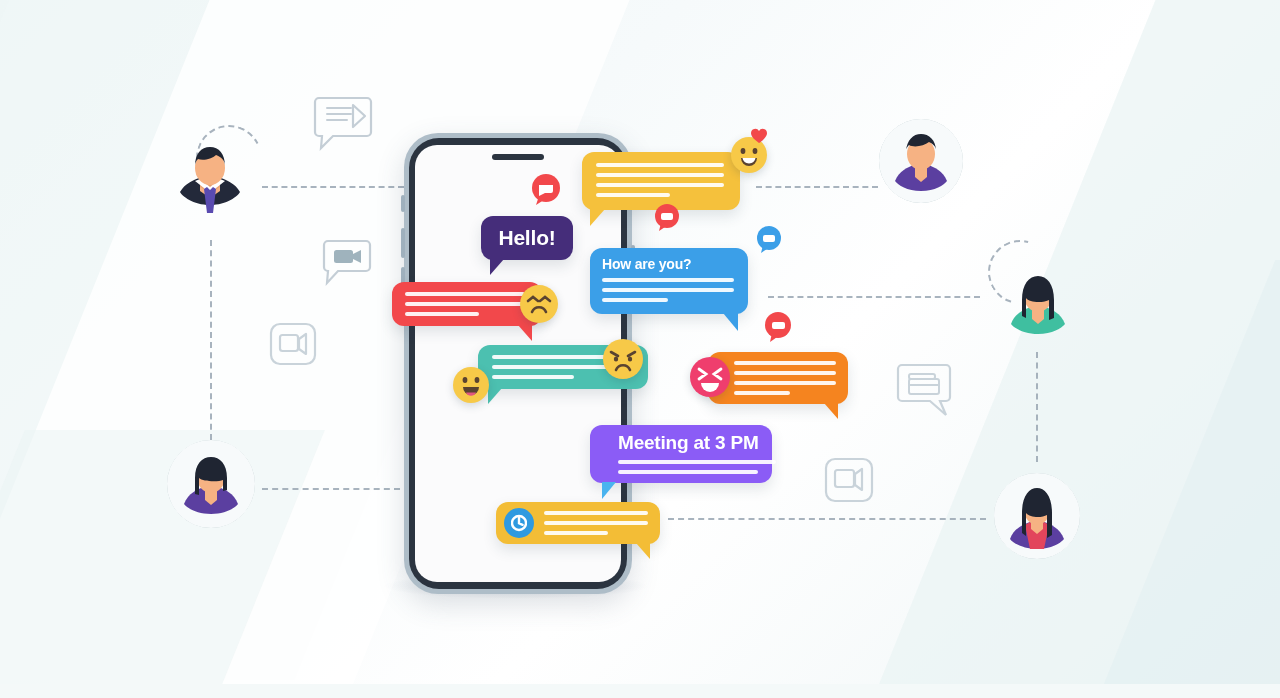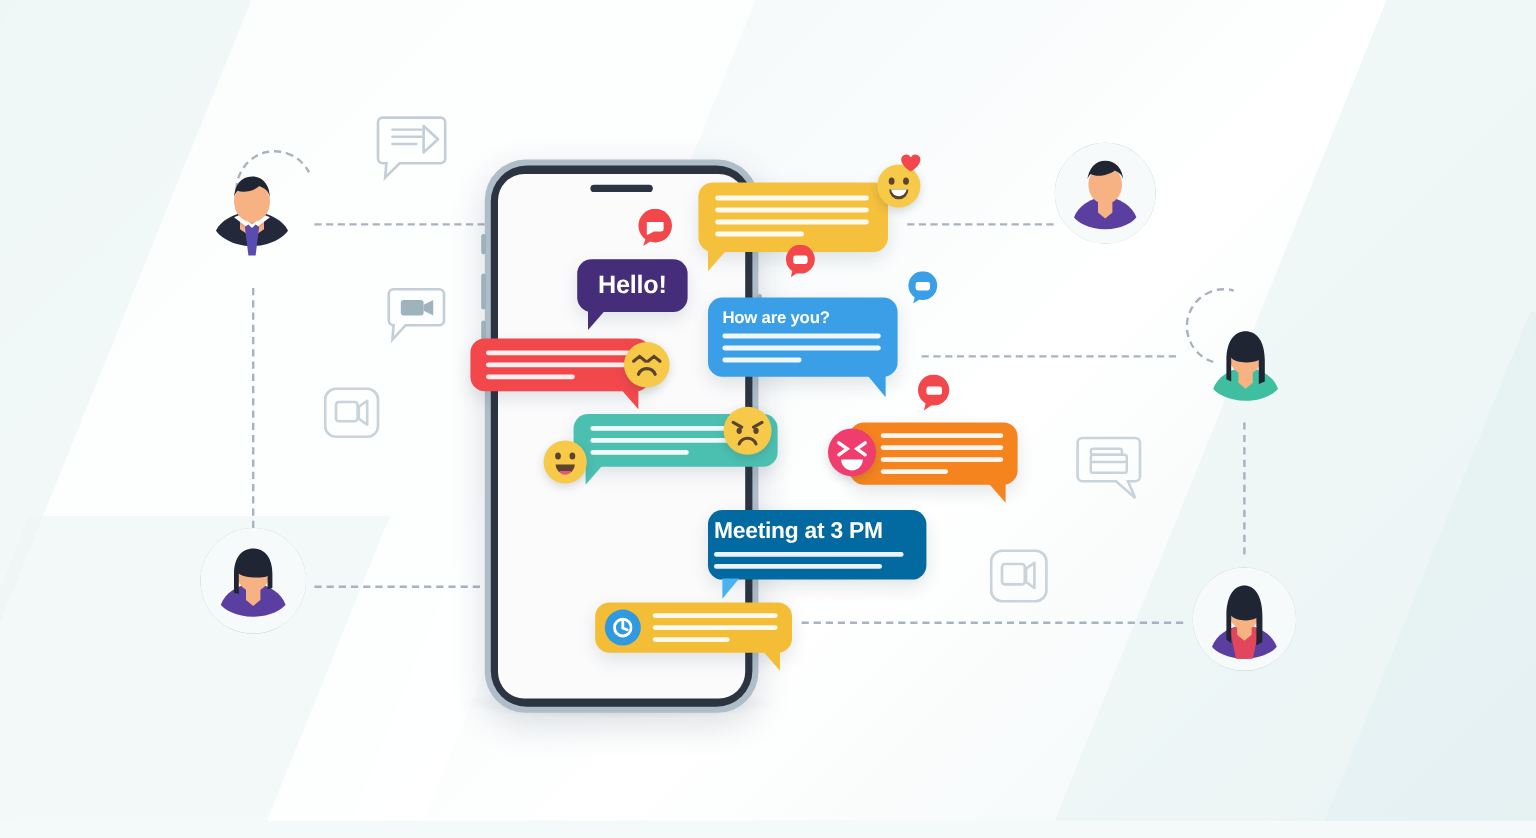--- a/index.html
+++ b/index.html
@@ -179,21 +179,21 @@
 
   <div class="bub" style="left:708px;top:352px;width:140px;height:52px;background:#f5841f;padding:9px 12px 9px 26px;box-sizing:border-box;">
     <div class="line" style="width:102px;"></div>
     <div class="line" style="width:102px;"></div>
     <div class="line" style="width:102px;"></div>
     <div class="line" style="width:56px;"></div>
     <div class="tail" style="right:10px;top:51px;border-right:0 solid transparent;border-left:14px solid transparent;border-top:16px solid #f5841f;"></div>
   </div>
 
 
-  <div class="bub" style="left:590px;top:425px;width:182px;height:58px;background:#0369a1;padding:7px 5px;box-sizing:border-box;">
+  <div class="bub" style="left:590px;top:425px;width:182px;height:58px;background:#8b5cf6;padding:7px 28px;box-sizing:border-box;">
     <div class="bub-label" style="font-size:19px;margin-bottom:6px;">Meeting at 3 PM</div>
     <div class="line" style="width:158px;"></div>
     <div class="line" style="width:140px;"></div>
     <div class="tail" style="left:12px;top:57px;border-left:0 solid transparent;border-right:14px solid transparent;border-top:17px solid #49b3ef;"></div>
   </div>
 
   <div class="bub" style="left:496px;top:502px;width:164px;height:42px;background:#f3bd36;padding:9px 12px 9px 48px;box-sizing:border-box;">
     <div class="line" style="width:104px;"></div>
     <div class="line" style="width:104px;"></div>
     <div class="line" style="width:64px;"></div>

